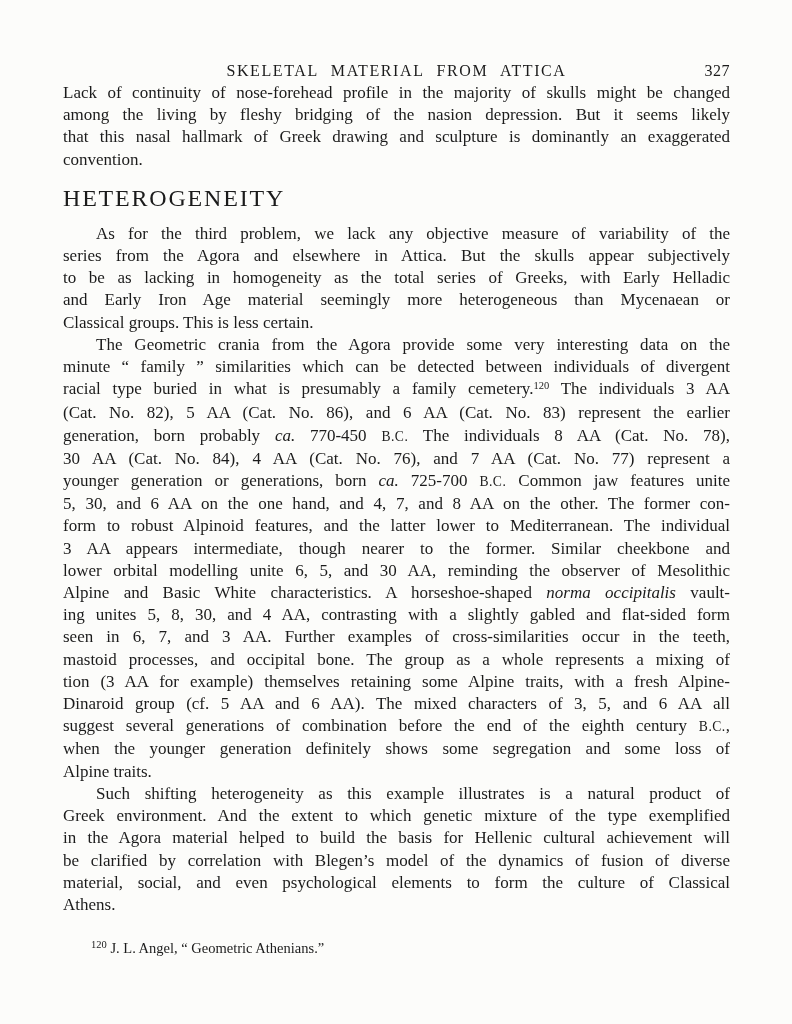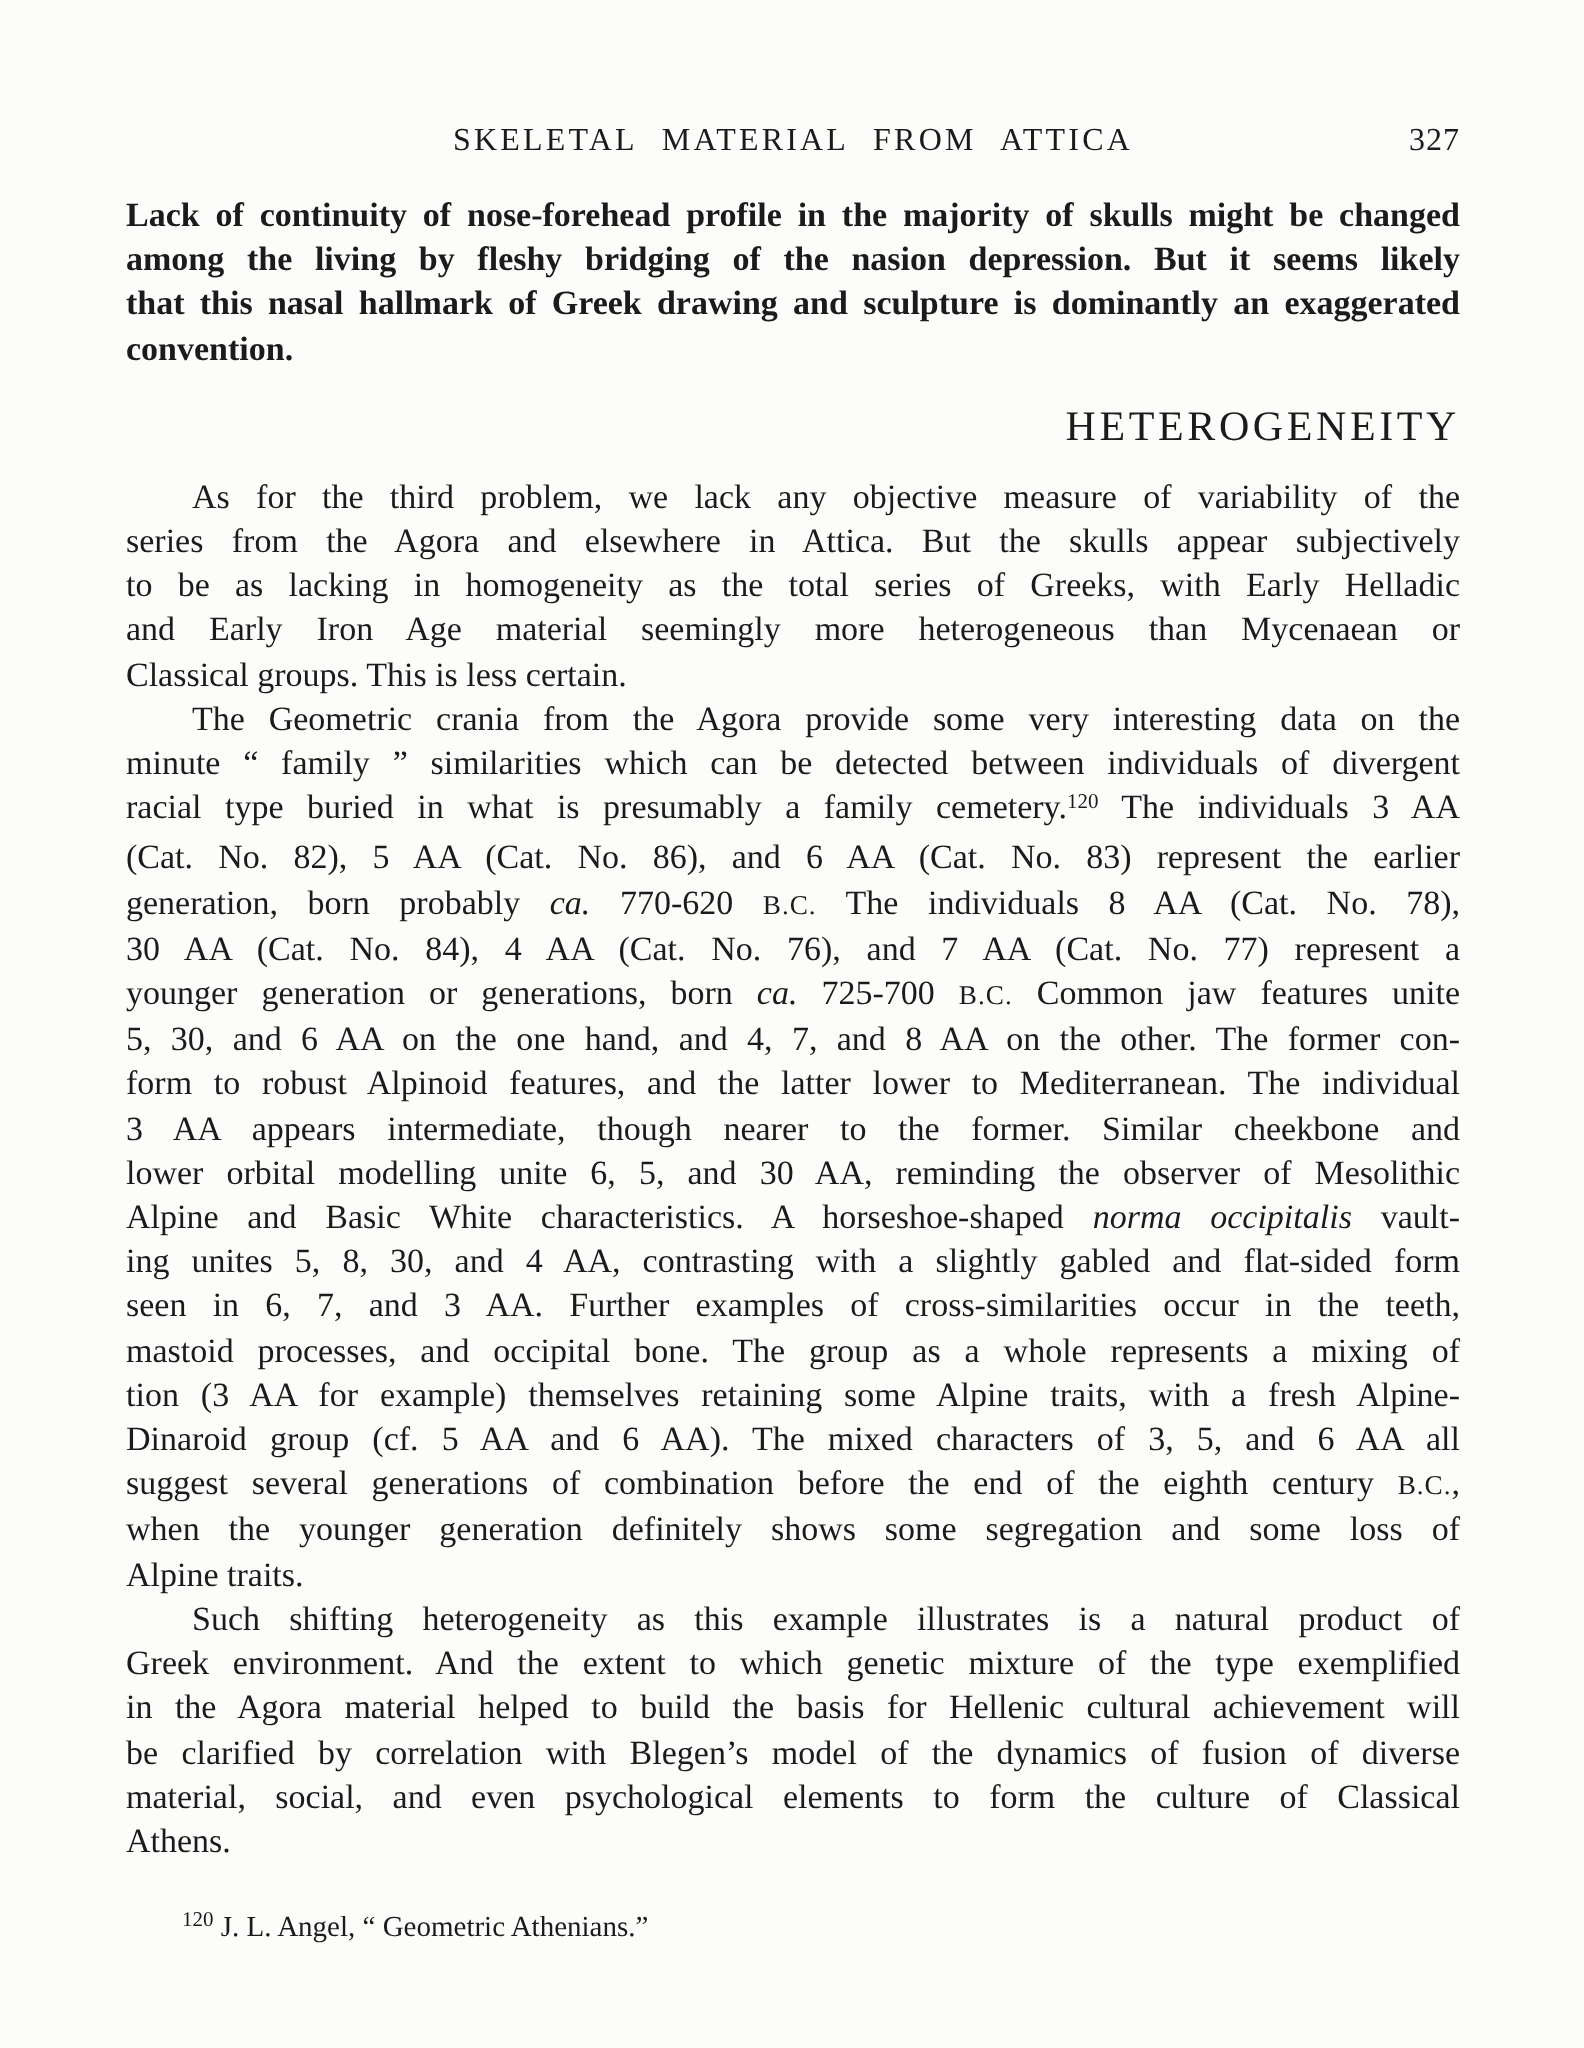--- a/index.html
+++ b/index.html
@@ -10,24 +10,24 @@
   }
   .column{position:absolute;left:63px;top:0;width:667px;}
   .running-head{
     margin-top:62px;height:20px;position:relative;text-align:center;
     font-size:16px;letter-spacing:1.6px;word-spacing:7px;white-space:nowrap;
   }
   .rh-page{
     position:absolute;right:0;top:0;letter-spacing:0.5px;word-spacing:normal;
   }
   .bodytext{font-size:17px;line-height:22.2px;}
-  .para-first{margin-top:15px;font-weight:bold;}
+  .para-first{}
   .heading{
-    margin:16px 0 14px;text-align:right;font-weight:400;
-    font-size:21px;line-height:22px;letter-spacing:1.8px;white-space:nowrap;
+    margin:16px 0 14px;text-align:left;font-weight:400;
+    font-size:24px;line-height:22px;letter-spacing:1.8px;white-space:nowrap;
   }
   .line{text-align:justify;text-align-last:justify;}
   .line.last{text-align-last:left;}
   .line.indent{padding-left:33px;}
   .i{font-style:italic;}
   .sc{font-size:13.6px;letter-spacing:0.5px;}
   .sup{font-size:10.5px;position:relative;top:-5px;letter-spacing:0;}
   .footnote{margin-top:22px;padding-left:28px;font-size:14.5px;line-height:20px;}
 </style>
 </head>
@@ -56,21 +56,21 @@
           <div class="line"><span>series from the Agora and elsewhere in Attica.  But the skulls appear subjectively</span></div>
           <div class="line"><span>to be as lacking in homogeneity as the total series of Greeks, with Early Helladic</span></div>
           <div class="line"><span>and Early Iron Age material seemingly more heterogeneous than Mycenaean or</span></div>
           <div class="line last"><span>Classical groups.  This is less certain.</span></div>
         </div>
       <div class="para">
           <div class="line indent"><span>The Geometric crania from the Agora provide some very interesting data on the</span></div>
           <div class="line"><span>minute “ family ” similarities which can be detected between individuals of divergent</span></div>
           <div class="line"><span>racial type buried in what is presumably a family cemetery.</span><span class="sup">120</span><span>  The individuals 3 AA</span></div>
           <div class="line"><span>(Cat. No. 82), 5 AA (Cat. No. 86), and 6 AA (Cat. No. 83) represent the earlier</span></div>
-          <div class="line"><span>generation, born probably </span><span class="i">ca.</span><span> 770-620 </span><span class="sc">B.C.</span><span>  The individuals 8 AA (Cat. No. 78),</span></div>
+          <div class="line"><span>generation, born probably </span><span class="i">ca.</span><span> 770-450 </span><span class="sc">B.C.</span><span>  The individuals 8 AA (Cat. No. 78),</span></div>
           <div class="line"><span>30 AA (Cat. No. 84), 4 AA (Cat. No. 76), and 7 AA (Cat. No. 77) represent a</span></div>
           <div class="line"><span>younger generation or generations, born </span><span class="i">ca.</span><span> 725-700 </span><span class="sc">B.C.</span><span>  Common jaw features unite</span></div>
           <div class="line"><span>5, 30, and 6 AA on the one hand, and 4, 7, and 8 AA on the other.  The former con-</span></div>
           <div class="line"><span>form to robust Alpinoid features, and the latter lower to Mediterranean.  The individual</span></div>
           <div class="line"><span>3 AA appears intermediate, though nearer to the former.  Similar cheekbone and</span></div>
           <div class="line"><span>lower orbital modelling unite 6, 5, and 30 AA, reminding the observer of Mesolithic</span></div>
           <div class="line"><span>Alpine and Basic White characteristics.  A horseshoe-shaped </span><span class="i">norma occipitalis</span><span> vault-</span></div>
           <div class="line"><span>ing unites 5, 8, 30, and 4 AA, contrasting with a slightly gabled and flat-sided form</span></div>
           <div class="line"><span>seen in 6, 7, and 3 AA.  Further examples of cross-similarities occur in the teeth,</span></div>
           <div class="line"><span>mastoid processes, and occipital bone.  The group as a whole represents a mixing of</span></div>

